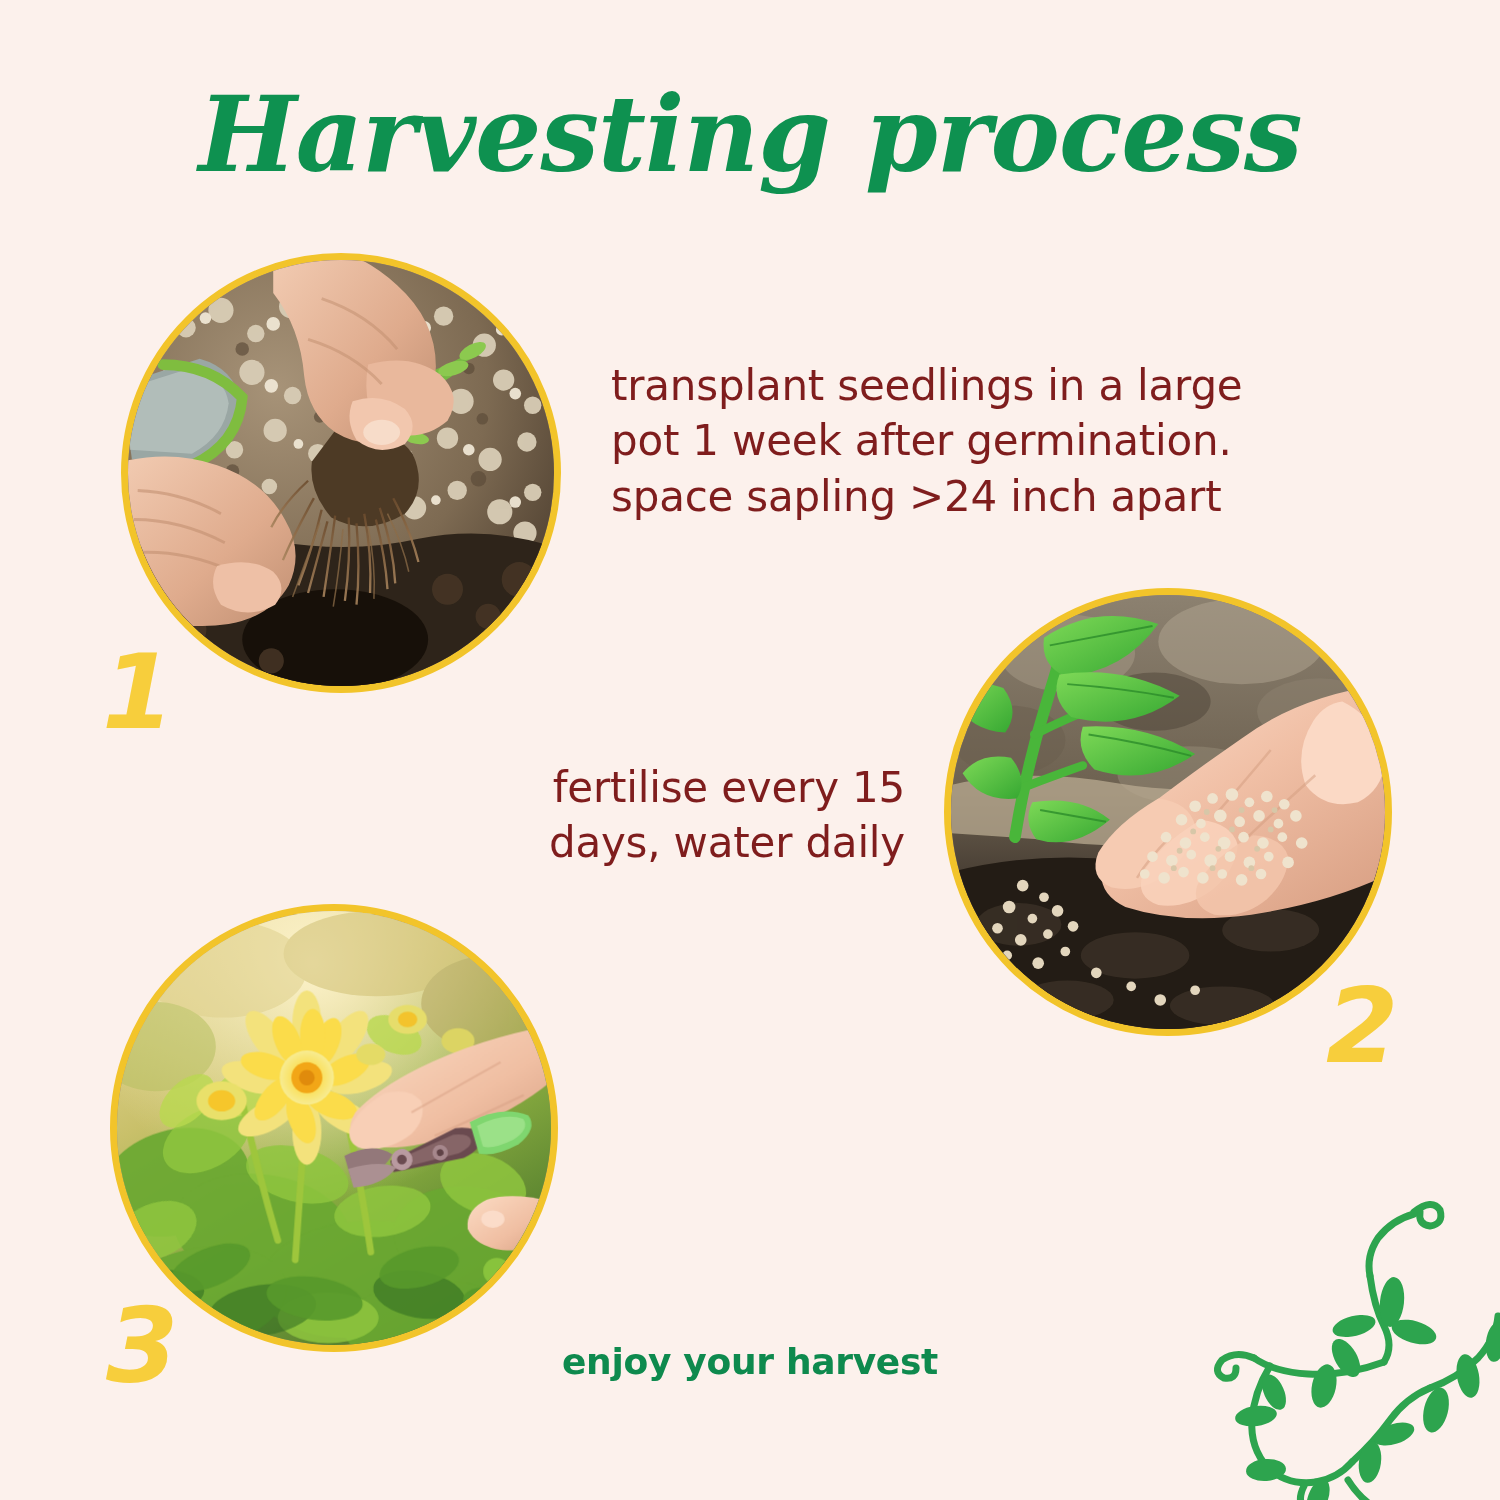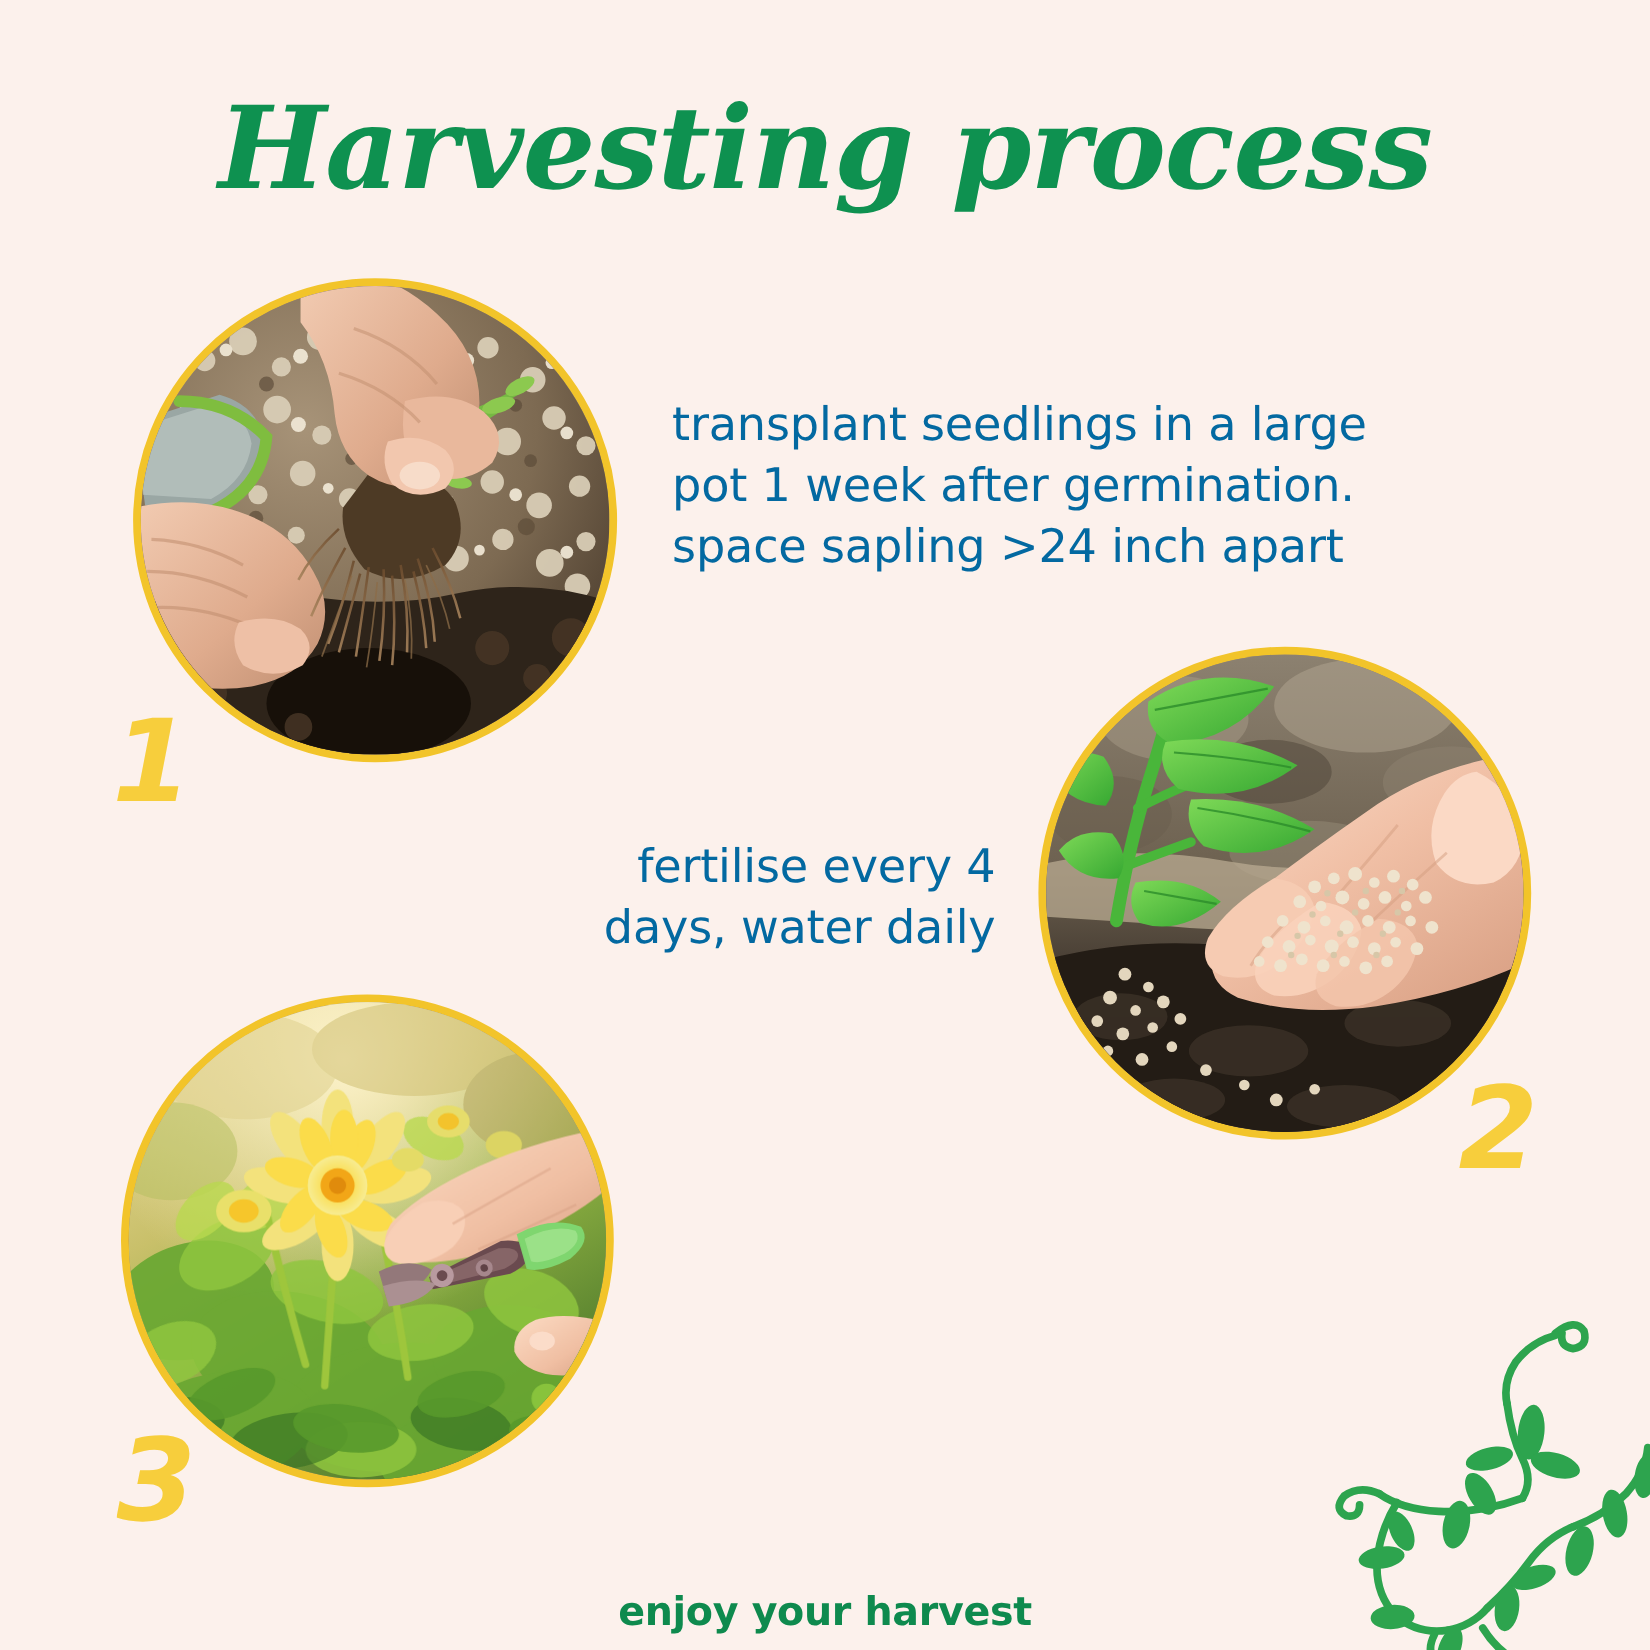--- a/index.html
+++ b/index.html
@@ -68,36 +68,36 @@
     line-height: 1;
     user-select: none;
   }
   #num1 { left: 102px; top: 608px; }
   #num2 { left: 1326px; top: 942px; }
   #num3 { left: 106px; top: 1262px; }
 
   
   .body-text {
     position: absolute;
-    color: #0369a1;
+    color: #7f1d1d;
     font-family: "DejaVu Sans", "Liberation Sans", sans-serif;
     font-size: 42px;
     line-height: 1.32;
     letter-spacing: -0.2px;
     white-space: pre-line;
   }
   #text1 { left: 611px; top: 326px; width: 660px; text-align: left; }
   #text2 { left: 505px; top: 728px; width: 400px; text-align: right; }
   #text3 { left: 611px; top: 1108px; width: 640px; text-align: left; }
 
   
   .footer-text {
     position: absolute;
     left: 0;
-    top: 1413px;
+    top: 1309px;
     width: 1500px;
     text-align: center;
     color: #0E8A4E;
     font-family: "DejaVu Sans", "Liberation Sans", sans-serif;
     font-weight: bold;
     font-size: 36px;
     letter-spacing: -0.3px;
   }
 
   
@@ -443,21 +443,21 @@
         <circle cx="150" cy="390" r="5.5"></circle>
           <circle cx="186" cy="404" r="5"></circle>
         <circle cx="216" cy="418" r="6"></circle>
           <circle cx="252" cy="408" r="5"></circle>
       </g>
     </svg>
   </div>
 
   <div class="step-num" id="num2">2</div>
 
-  <div class="body-text" id="text2">fertilise every 4
+  <div class="body-text" id="text2">fertilise every 15
 days, water daily</div>
 
   <div class="photo-circle" id="circle3">
     <svg viewBox="0 0 448 448" preserveAspectRatio="xMidYMid slice" aria-hidden="true">
       <defs>
         <linearGradient id="g3bg" x1="0.2" y1="0" x2="0.8" y2="1">
           <stop offset="0%" stop-color="#e7d79a"></stop>
           <stop offset="30%" stop-color="#c9c06a"></stop>
           <stop offset="62%" stop-color="#86a93f"></stop>
           <stop offset="100%" stop-color="#3f6d26"></stop>

